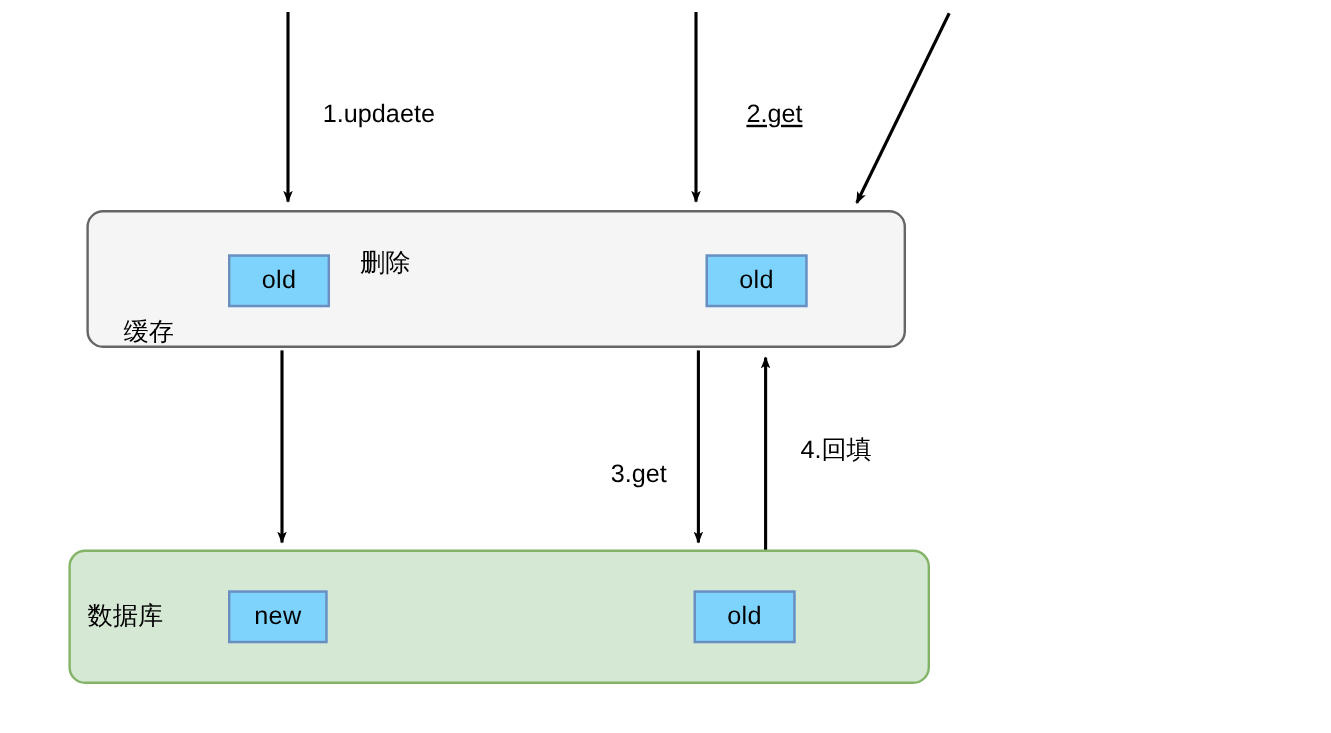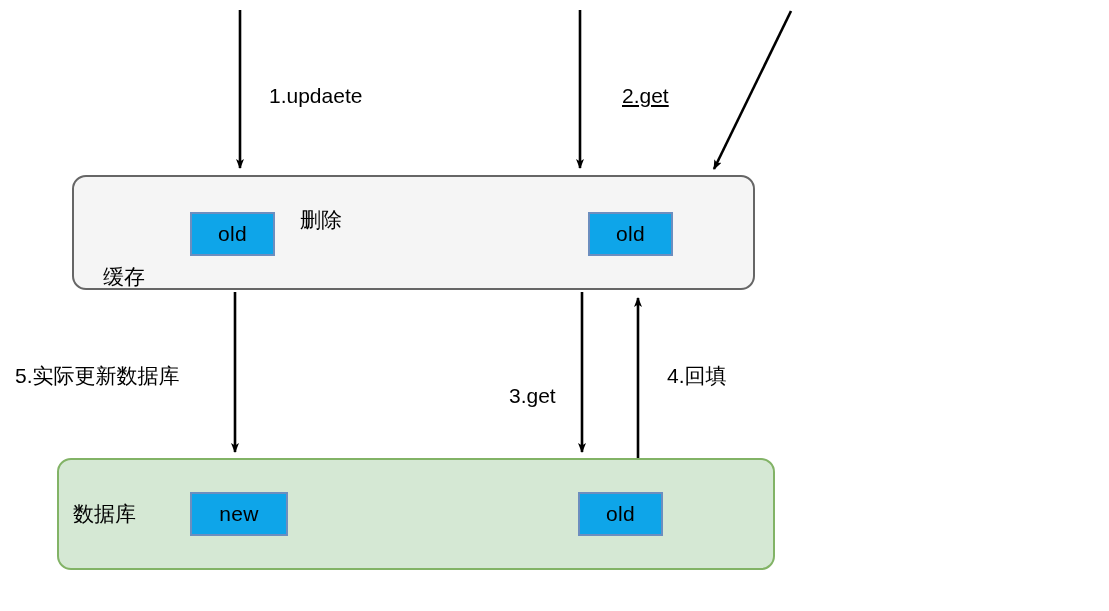--- a/index.html
+++ b/index.html
@@ -61,21 +61,21 @@
     top: 222px;
     margin-top: 44px;
   }
   .db-label {
     left: 73px;
     top: 503px;
   }
   .data-box {
     position: absolute;
     box-sizing: border-box;
-    background: #0ea5e9;
+    background: #7dd3fc;
     border: 2px solid #6c8ebf;
     font-size: 21px;
     color: #000000;
     display: flex;
     align-items: center;
     justify-content: center;
     letter-spacing: .3px;
   }
   .cache-old-left {
     left: 190px;
@@ -85,21 +85,21 @@
   }
   .cache-old-right {
     left: 588px;
     top: 212px;
     width: 85px;
     height: 44px;
   }
   .db-new {
     left: 190px;
     top: 492px;
-    width: 98px;
+    width: 83px;
     height: 44px;
   }
   .db-old {
     left: 578px;
     top: 492px;
     width: 85px;
     height: 44px;
   }
   .note {
     position: absolute;
@@ -165,17 +165,16 @@
   <div class="note delete-note">删除</div>
   <div class="data-box cache-old-right">old</div>
 
   <div class="node container-box db-box"></div>
   <div class="zone-label db-label">数据库</div>
   <div class="data-box db-new">new</div>
   <div class="data-box db-old">old</div>
 
   <div class="edge-label lbl-update">1.updaete</div>
   <div class="edge-label lbl-get2">2.get</div>
-  <div class="edge-label lbl-update-db">5.实际更新数据库</div>
   <div class="edge-label lbl-get3">3.get</div>
   <div class="edge-label lbl-backfill">4.回填</div>
 
 </div>
 
 </body></html>

